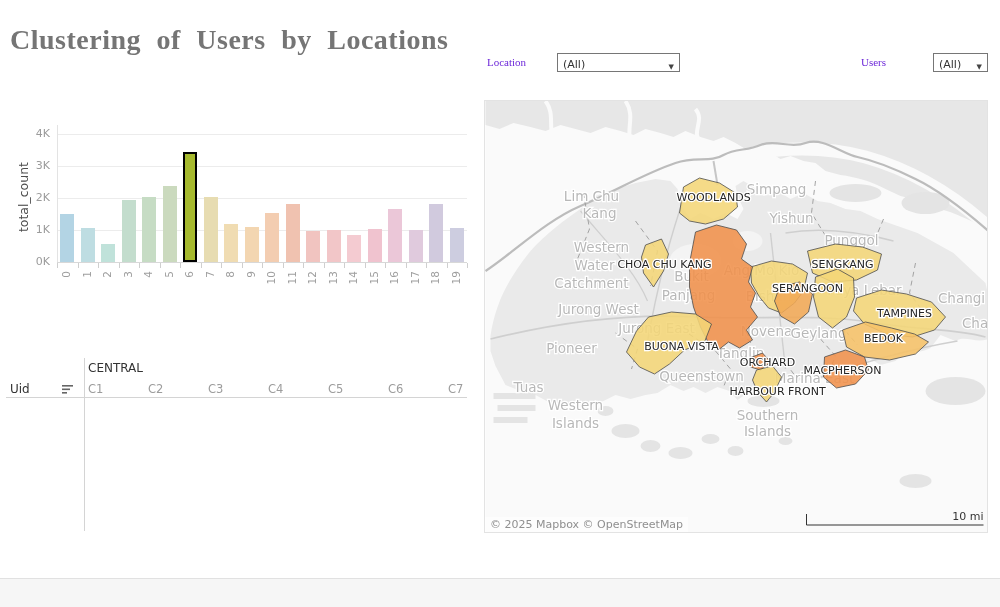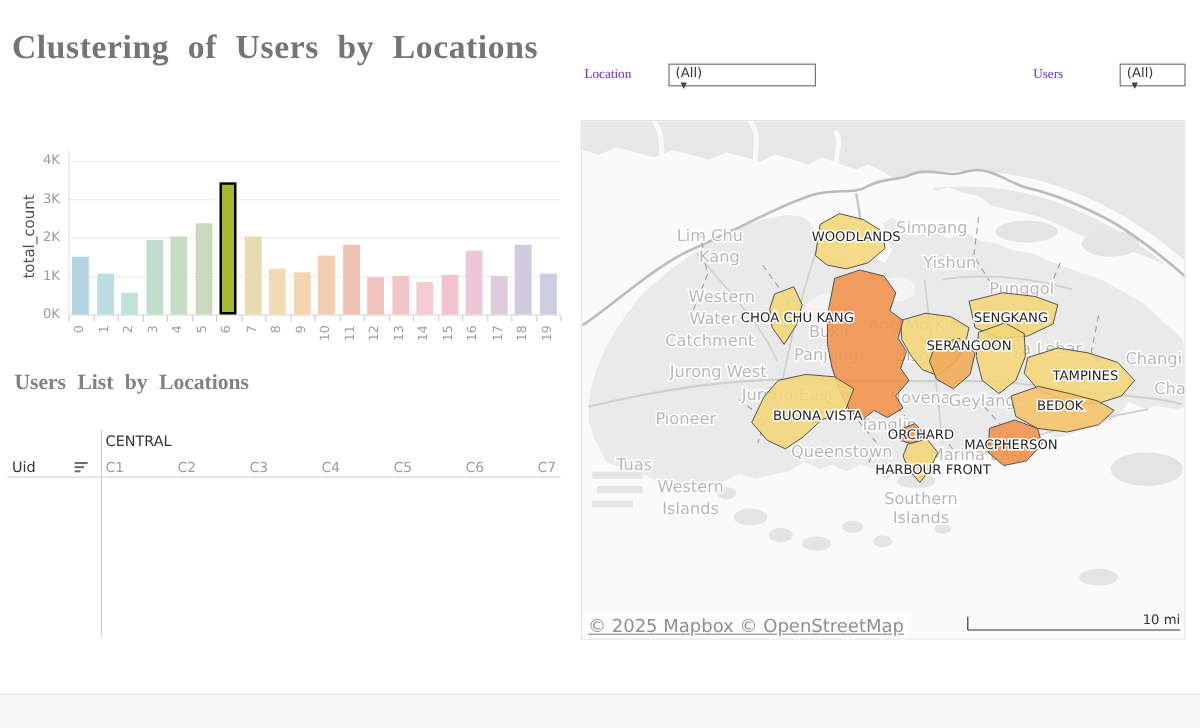--- a/index.html
+++ b/index.html
@@ -7,42 +7,42 @@
          font-family:"DejaVu Sans",sans-serif;}
   .abs{position:absolute;}
   
   .main-title{left:10px;top:24px;font-family:"Liberation Serif",serif;font-weight:bold;
     font-size:28px;color:#757575;word-spacing:8px;letter-spacing:.5px;}
   .section-title{font-family:"Liberation Serif",serif;font-weight:bold;font-size:18px;
     color:#828282;word-spacing:5px;}
   
   .filter-label{font-family:"Liberation Serif",serif;font-size:11px;color:#6d28d9;}
   .dropdown{box-sizing:border-box;height:19px;background:#fff;border:1px solid #767676;
-    font-size:11px;color:#333;display:flex;align-items:flex-start;padding:0 5px;cursor:pointer;flex-direction:column;}
+    font-size:11px;color:#333;display:flex;align-items:flex-end;padding:0 5px;cursor:pointer;}
   .dropdown .val{flex:1;}
   .dd-caret{font-size:7px;color:#444;margin-left:4px;}
   
   .gridline{height:1px;background:#ececec;}
   .baseline{height:1px;background:#d8d8d8;}
   .ytick{font-size:11px;color:#9b9b9b;text-align:right;width:30px;}
   .vtext{writing-mode:vertical-rl;transform:rotate(180deg);white-space:nowrap;}
   .xtick-label{font-size:10.5px;color:#9e9e9e;}
   .axis-title{font-size:12.5px;color:#4e4e4e;}
   .bar{position:absolute;}
   .bar.selected{border:2px solid #000;box-sizing:border-box;}
   .tickmark{width:1px;background:#cfcfcf;}
   
   .tbl-header{font-size:12px;color:#333;}
   .tbl-colhead{font-size:11.5px;color:#9c9c9c;}
   .tbl-cell{font-size:11.5px;color:#3a3a3a;line-height:20px;}
   .hline{height:1px;background:#d4d4d4;}
   .vline{width:1px;background:#d4d4d4;}
   
   #map-wrap{left:484px;top:100px;width:504px;height:433px;overflow:hidden;border:1px solid #e3e3e3;box-sizing:border-box;}
-  .map-attrib{font-size:15px;color:#8f8f8f;background:rgba(255,255,255,.65);padding:1px 5px;text-decoration:underline;}
+  .map-attrib{font-size:11px;color:#8f8f8f;background:rgba(255,255,255,.65);padding:1px 5px;}
   .scale-label{font-size:11px;color:#333;}
   
   #toolbar{left:0;top:578px;width:1000px;height:29px;background:#f6f6f6;border-top:1px solid #e1e1e1;box-sizing:border-box;}
   svg text{font-family:"DejaVu Sans",sans-serif;}
   .map-place{fill:#b8b8b8;font-size:13.5px;stroke:#ffffff;stroke-width:2.5px;paint-order:stroke;text-anchor:middle;}
   .map-region-label{fill:#252525;font-size:11px;stroke:#ffffff;stroke-width:2.5px;paint-order:stroke;text-anchor:middle;}
 </style>
 </head>
 <body>
 
@@ -130,21 +130,20 @@
       <div class="abs tickmark" style="left:324px;top:263px;height:5px;"></div>
       <div class="abs tickmark" style="left:344px;top:263px;height:5px;"></div>
       <div class="abs tickmark" style="left:365px;top:263px;height:5px;"></div>
       <div class="abs tickmark" style="left:385px;top:263px;height:5px;"></div>
       <div class="abs tickmark" style="left:406px;top:263px;height:5px;"></div>
       <div class="abs tickmark" style="left:426px;top:263px;height:5px;"></div>
       <div class="abs tickmark" style="left:447px;top:263px;height:5px;"></div>
       <div class="abs tickmark" style="left:467px;top:263px;height:5px;"></div>
     </div>
 
-  <div class="abs section-title" style="left:12px;top:308px;">Users List by Locations</div>
 
   <div class="abs tbl-header" style="left:88px;top:361px;">CENTRAL</div>
   <div class="abs tbl-header" style="left:10px;top:382px;">Uid</div>
   <svg class="abs" style="left:62px;top:384px;" width="13" height="11">
     <rect x="0" y="1" width="11" height="1.6" fill="#666"></rect>
     <rect x="0" y="4.5" width="8" height="1.6" fill="#666"></rect>
     <rect x="0" y="8" width="5" height="1.6" fill="#666"></rect>
   </svg>
   <div id="col-heads" class="abs"></div>
   <div class="abs vline" style="left:84px;top:358px;height:173px;"></div>

